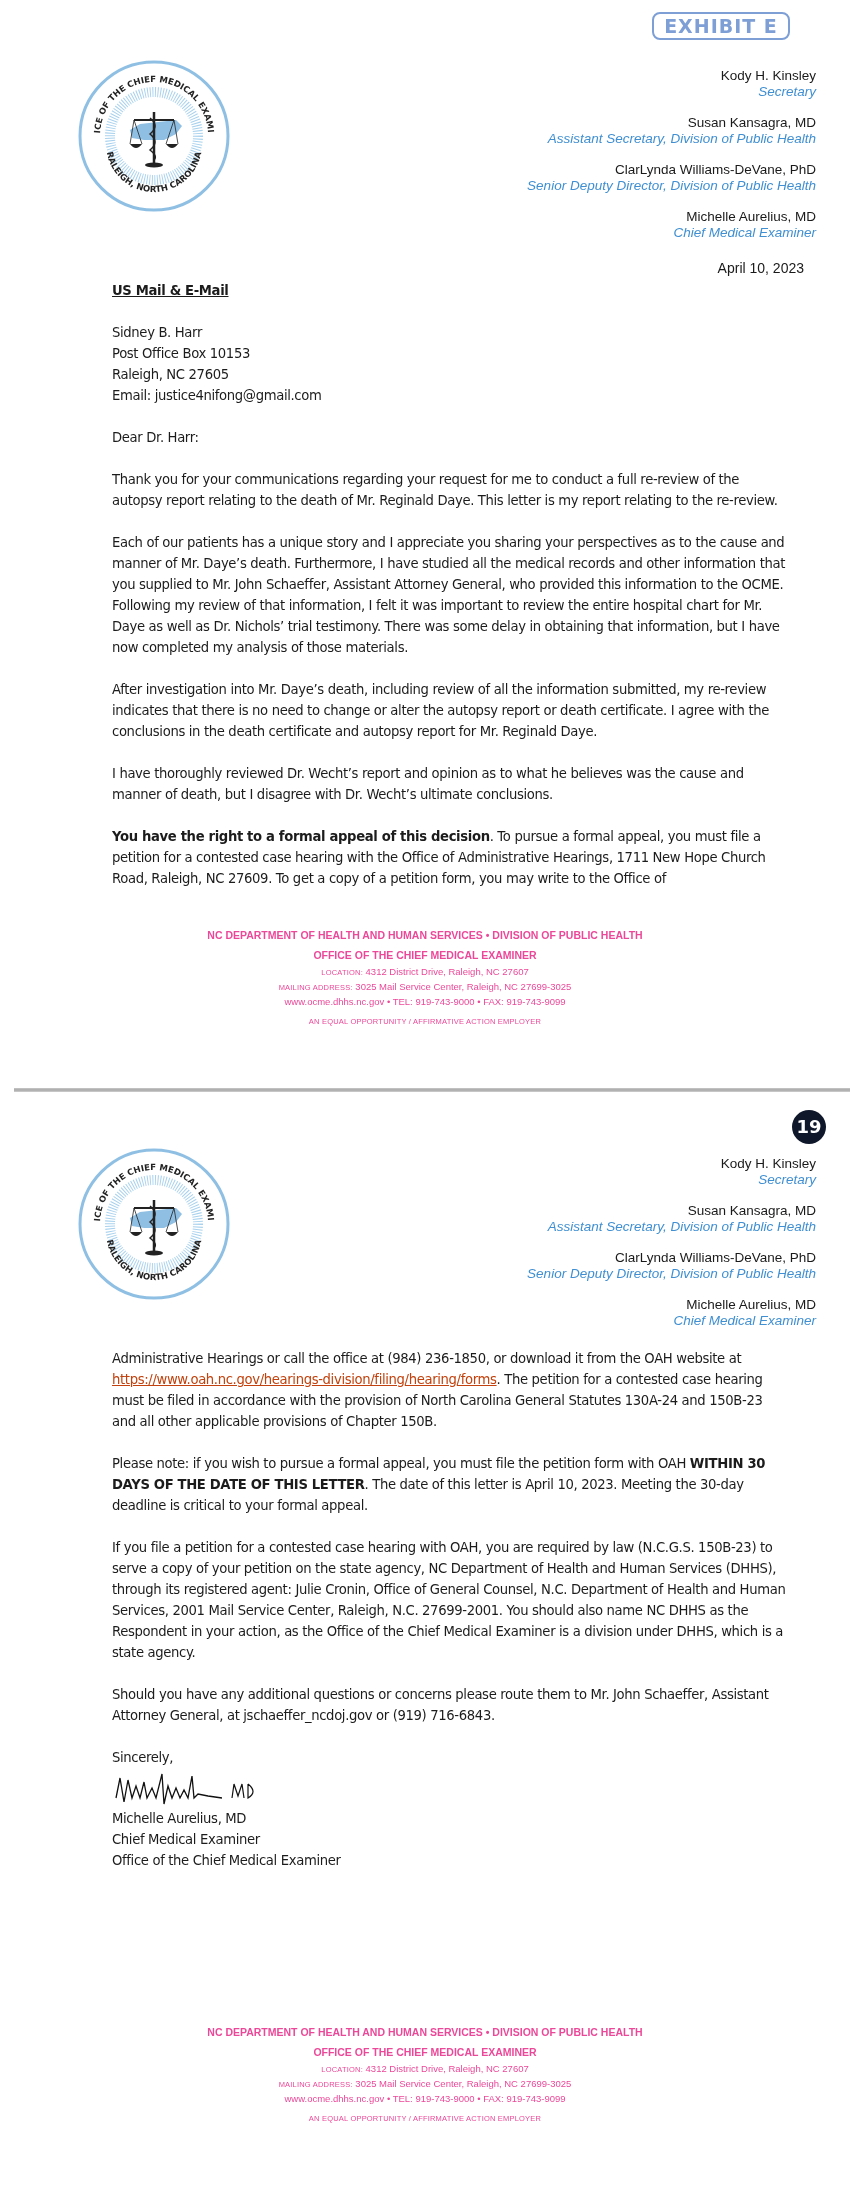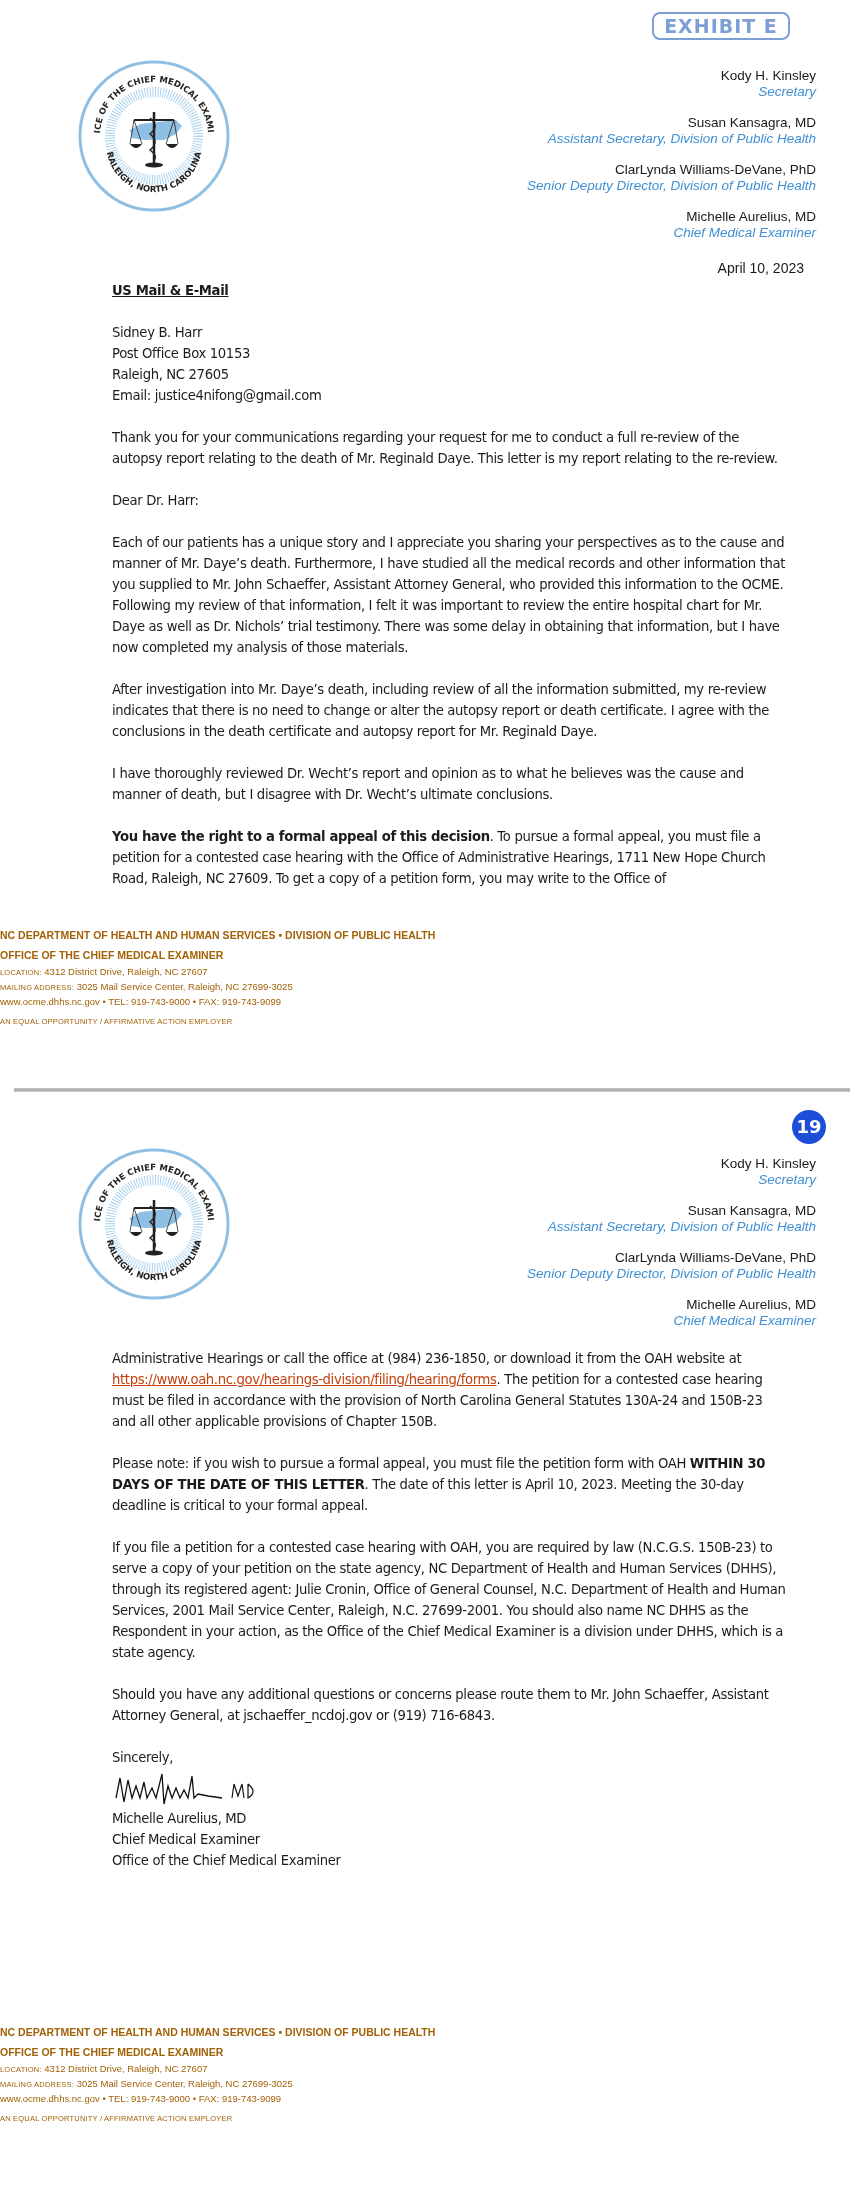--- a/index.html
+++ b/index.html
@@ -9,36 +9,36 @@
     #page2 { top: 1100px; height: 1100px; }
     .sep { position: absolute; left: 14px; right: 0; top: 1088px; height: 4px; background: linear-gradient(#c8c8c8, #a8a8a8 50%, #d0d0d0); }
     .exhibit {
       position: absolute; left: 652px; top: 12px; width: 134px; height: 24px;
       border: 2.5px solid #7d9fd6; border-radius: 8px; color: #7d9fd6;
       font-family: "DejaVu Sans", sans-serif; font-weight: bold; font-size: 19px;
       text-align: center; line-height: 24px; letter-spacing: 1px;
     }
     .page-badge {
       position: absolute; left: 792px; top: 10px; width: 34px; height: 34px; border-radius: 50%;
-      background: #1d4ed8; color: #fff; font-family: "DejaVu Sans", sans-serif; font-size: 18px;
+      background: #0f172a; color: #fff; font-family: "DejaVu Sans", sans-serif; font-size: 18px;
       text-align: center; line-height: 34px; font-weight: bold;
     }
     .seal { position: absolute; left: 78px; width: 152px; height: 152px; }
     .officials { position: absolute; right: 34px; text-align: right; font-family: "Liberation Sans", sans-serif; font-size: 13.5px; line-height: 16px; }
     .official { margin-bottom: 15px; }
     .official .nm { color: #1a1a1a; }
     .official .tt { color: #3f8fd2; font-style: italic; }
     .date { position: absolute; right: 46px; font-family: "Liberation Sans", sans-serif; font-size: 14px; }
     .body-text { position: absolute; left: 112px; width: 690px; font-family: "DejaVu Sans", sans-serif; font-size: 13.2px; line-height: 21px; letter-spacing: -0.35px; color: #1c1c1c; }
     .body-text p { margin: 0 16px 21px 0; }
     .heading-ul { font-weight: bold; text-decoration: underline; }
     .addr { margin-bottom: 21px; }
     .b { font-weight: bold; }
     .link { color: #c2410c; text-decoration: underline; }
-    .footer { position: absolute; left: 0; width: 850px; text-align: left; font-family: "Liberation Sans", sans-serif; color: #a16207; }
+    .footer { position: absolute; left: 0; width: 850px; text-align: center; font-family: "Liberation Sans", sans-serif; color: #ec4899; }
     .footer .f1 { font-weight: bold; font-size: 10.5px; line-height: 20px; }
     .footer .f2 { font-weight: bold; font-size: 10.5px; line-height: 20px; }
     .footer .f3 { font-size: 9.5px; line-height: 14px; }
     .footer .sc { font-size: 7.5px; text-transform: uppercase; letter-spacing: 0.2px; }
     .footer .f4 { font-size: 7.5px; line-height: 14px; margin-top: 6px; letter-spacing: 0.2px; }
     .signature { display: block; margin: 0 0 -2px 0; height: 42px; }
     .sign-block p { margin: 0; }
   </style>
 </head>
 <body>
@@ -95,22 +95,22 @@
   <div class="date" style="top:260px">April 10, 2023</div>
 
   <div class="body-text" style="top:280px">
     <p class="heading-ul">US Mail &amp; E-Mail</p>
     <div class="addr">
       <div>Sidney B. Harr</div>
       <div>Post Office Box 10153</div>
       <div>Raleigh, NC 27605</div>
       <div>Email: justice4nifong@gmail.com</div>
     </div>
+    <p>Dear Dr. Harr:</p>
     <p>Thank you for your communications regarding your request for me to conduct a full re-review of the autopsy report relating to the death of Mr. Reginald Daye. This letter is my report relating to the re-review.</p>
-    <p>Dear Dr. Harr:</p>
     <p>Each of our patients has a unique story and I appreciate you sharing your perspectives as to the cause and manner of Mr. Daye’s death.  Furthermore, I have studied all the medical records and other information that you supplied to Mr. John Schaeffer, Assistant Attorney General, who provided this information to the OCME.  Following my review of that information, I felt it was important to review the entire hospital chart for Mr. Daye as well as Dr. Nichols’ trial testimony.  There was some delay in obtaining that information, but I have now completed my analysis of those materials.</p>
     <p>After investigation into Mr. Daye’s death, including review of all the information submitted, my re-review indicates that there is no need to change or alter the autopsy report or death certificate. I agree with the conclusions in the death certificate and autopsy report for Mr. Reginald Daye.</p>
     <p>I have thoroughly reviewed Dr. Wecht’s report and opinion as to what he believes was the cause and manner of death, but I disagree with Dr. Wecht’s ultimate conclusions.</p>
     <p style="margin:0"><span class="b">You have the right to a formal appeal of this decision</span><span>. To pursue a formal appeal, you must file a petition for a contested case hearing with the Office of Administrative Hearings, 1711 New Hope Church Road, Raleigh, NC 27609. To get a copy of a petition form, you may write to the Office of</span></p>
   </div>
 
   <div class="footer" style="top:925px">
     <div class="f1">NC DEPARTMENT OF HEALTH AND HUMAN SERVICES • DIVISION OF PUBLIC HEALTH</div>
     <div class="f2">OFFICE OF THE CHIEF MEDICAL EXAMINER</div>
     <div class="f3"><span class="sc">LOCATION:</span> <span>4312 District Drive, Raleigh, NC 27607</span></div>

